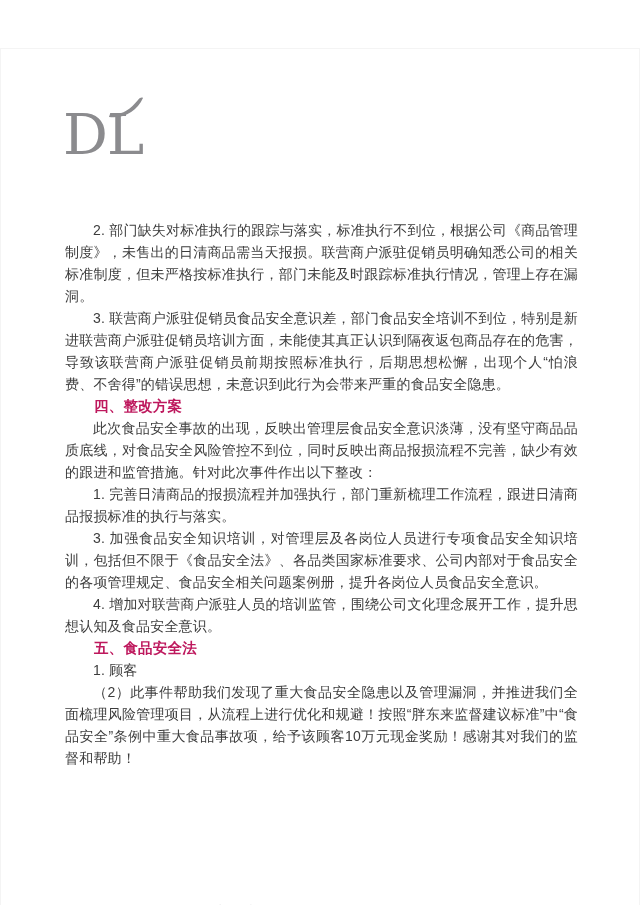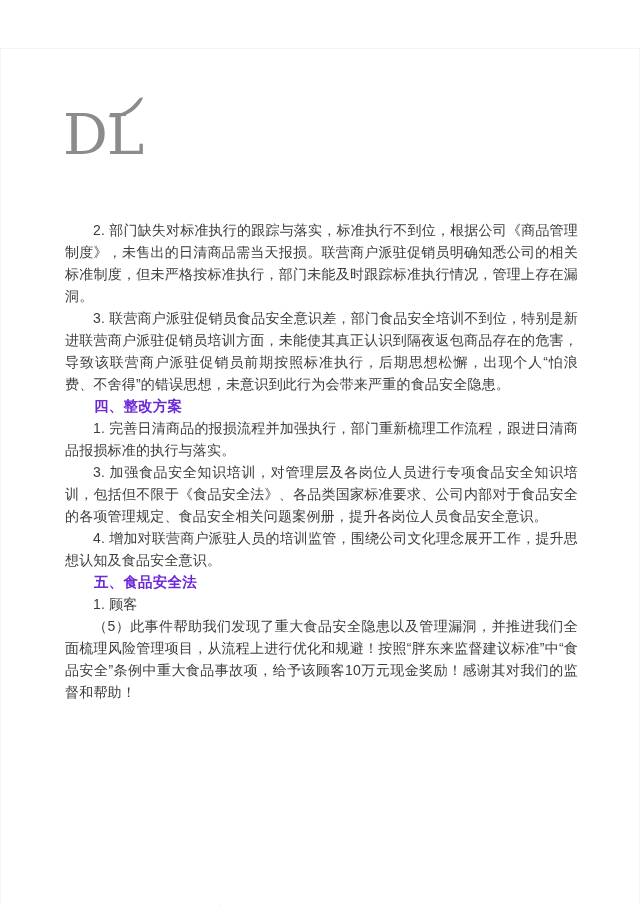--- a/index.html
+++ b/index.html
@@ -41,21 +41,21 @@
     letter-spacing: 0.2px;
   }
   .content p {
     margin: 0;
     text-indent: 2em;
   }
   .sec-title {
     font-size: 14.5px;
     line-height: 22px;
     font-weight: bold;
-    color: #6d28d9;
+    color: #be185d;
     margin: 19px 0 0 0;
     text-indent: 0;
   }
   .footer {
     position: absolute;
     left: 0;
     right: 0;
     top: 853px;
     text-align: center;
     color: #8f9093;
@@ -87,27 +87,28 @@
       <text x="0" y="57" font-family="DejaVu Serif, Liberation Serif, serif" font-size="56" fill="#8b8b8e" letter-spacing="-1">DL</text>
       <path d="M47 17 C 57 19, 67 13, 75 3 C 77 0.5, 79 0, 80 1 C 74 14, 61 22, 46 20 Z" fill="#8b8b8e"></path>
     </svg>
   </div>
 
   <div class="content">
     <p>2. 部门缺失对标准执行的跟踪与落实，标准执行不到位，根据公司《商品管理制度》，未售出的日清商品需当天报损。联营商户派驻促销员明确知悉公司的相关标准制度，但未严格按标准执行，部门未能及时跟踪标准执行情况，管理上存在漏洞。</p>
     <p>3. 联营商户派驻促销员食品安全意识差，部门食品安全培训不到位，特别是新进联营商户派驻促销员培训方面，未能使其真正认识到隔夜返包商品存在的危害，导致该联营商户派驻促销员前期按照标准执行，后期思想松懈，出现个人“怕浪费、不舍得”的错误思想，未意识到此行为会带来严重的食品安全隐患。</p>
 
     <p class="sec-title">四、整改方案</p>
+    <p>此次食品安全事故的出现，反映出管理层食品安全意识淡薄，没有坚守商品品质底线，对食品安全风险管控不到位，同时反映出商品报损流程不完善，缺少有效的跟进和监管措施。针对此次事件作出以下整改：</p>
     <p>1. 完善日清商品的报损流程并加强执行，部门重新梳理工作流程，跟进日清商品报损标准的执行与落实。</p>
     <p>3. 加强食品安全知识培训，对管理层及各岗位人员进行专项食品安全知识培训，包括但不限于《食品安全法》、各品类国家标准要求、公司内部对于食品安全的各项管理规定、食品安全相关问题案例册，提升各岗位人员食品安全意识。</p>
     <p>4. 增加对联营商户派驻人员的培训监管，围绕公司文化理念展开工作，提升思想认知及食品安全意识。</p>
 
     <p class="sec-title">五、食品安全法</p>
     <p>1. 顾客</p>
-    <p>（5）此事件帮助我们发现了重大食品安全隐患以及管理漏洞，并推进我们全面梳理风险管理项目，从流程上进行优化和规避！按照“胖东来监督建议标准”中“食品安全”条例中重大食品事故项，给予该顾客10万元现金奖励！感谢其对我们的监督和帮助！</p>
+    <p>（2）此事件帮助我们发现了重大食品安全隐患以及管理漏洞，并推进我们全面梳理风险管理项目，从流程上进行优化和规避！按照“胖东来监督建议标准”中“食品安全”条例中重大食品事故项，给予该顾客10万元现金奖励！感谢其对我们的监督和帮助！</p>
   </div>
 
   <div class="footer">
     <div class="slogan">
       <span class="cn">自由·爱</span><span class="en">FREEDOM &amp; LOVE</span>
     </div>
     <div class="pagenum">02</div>
   </div>
 
 </div>

